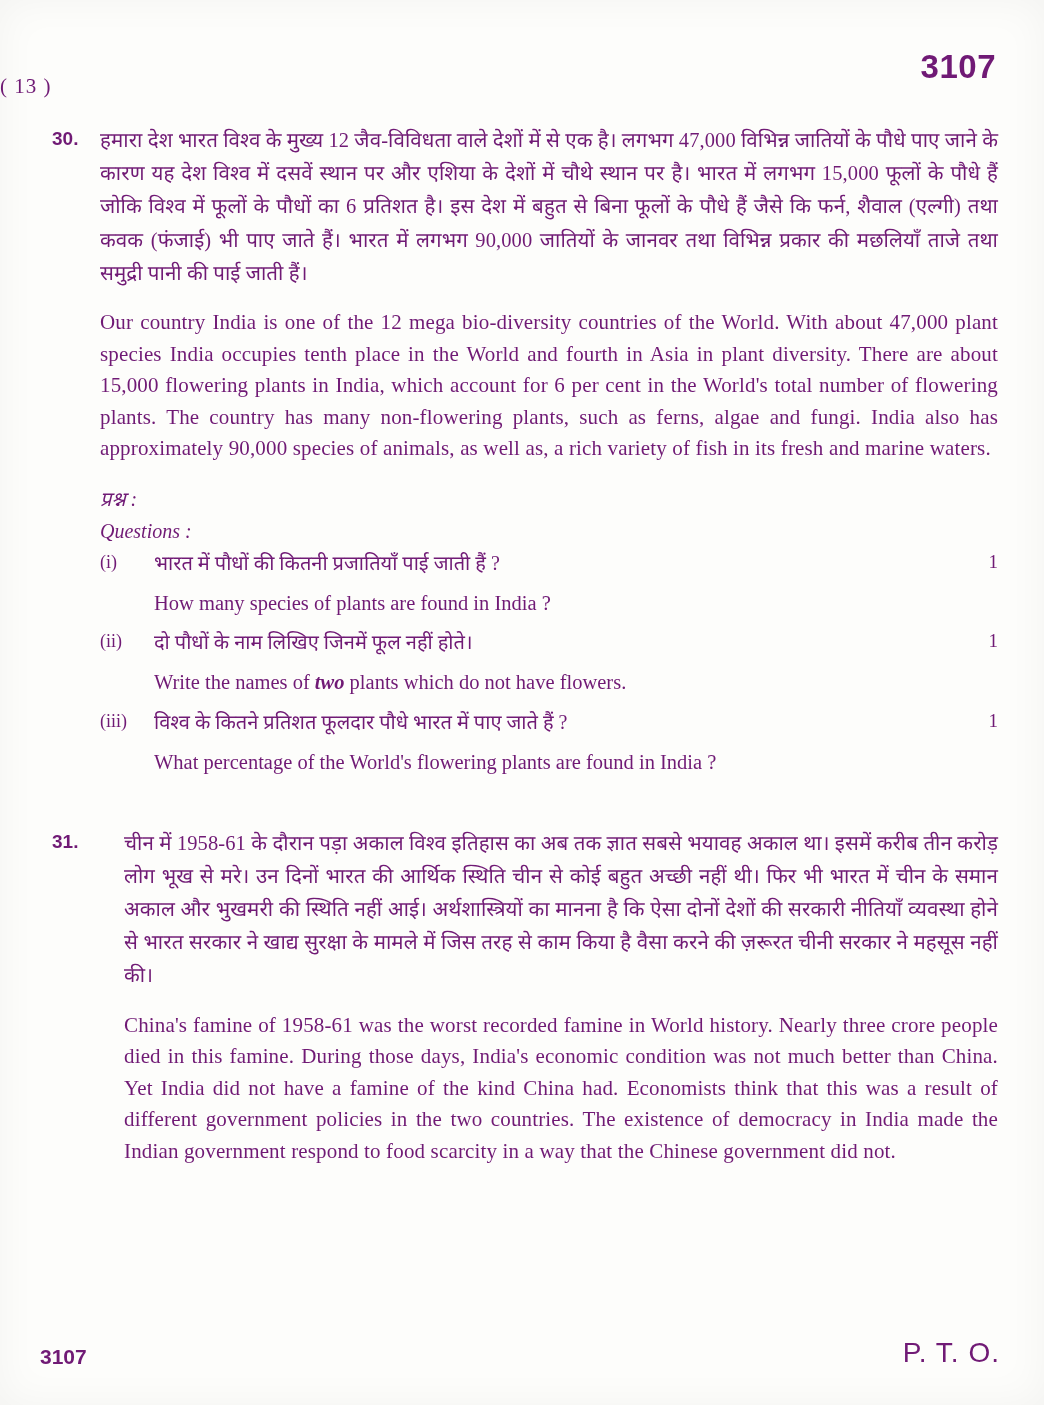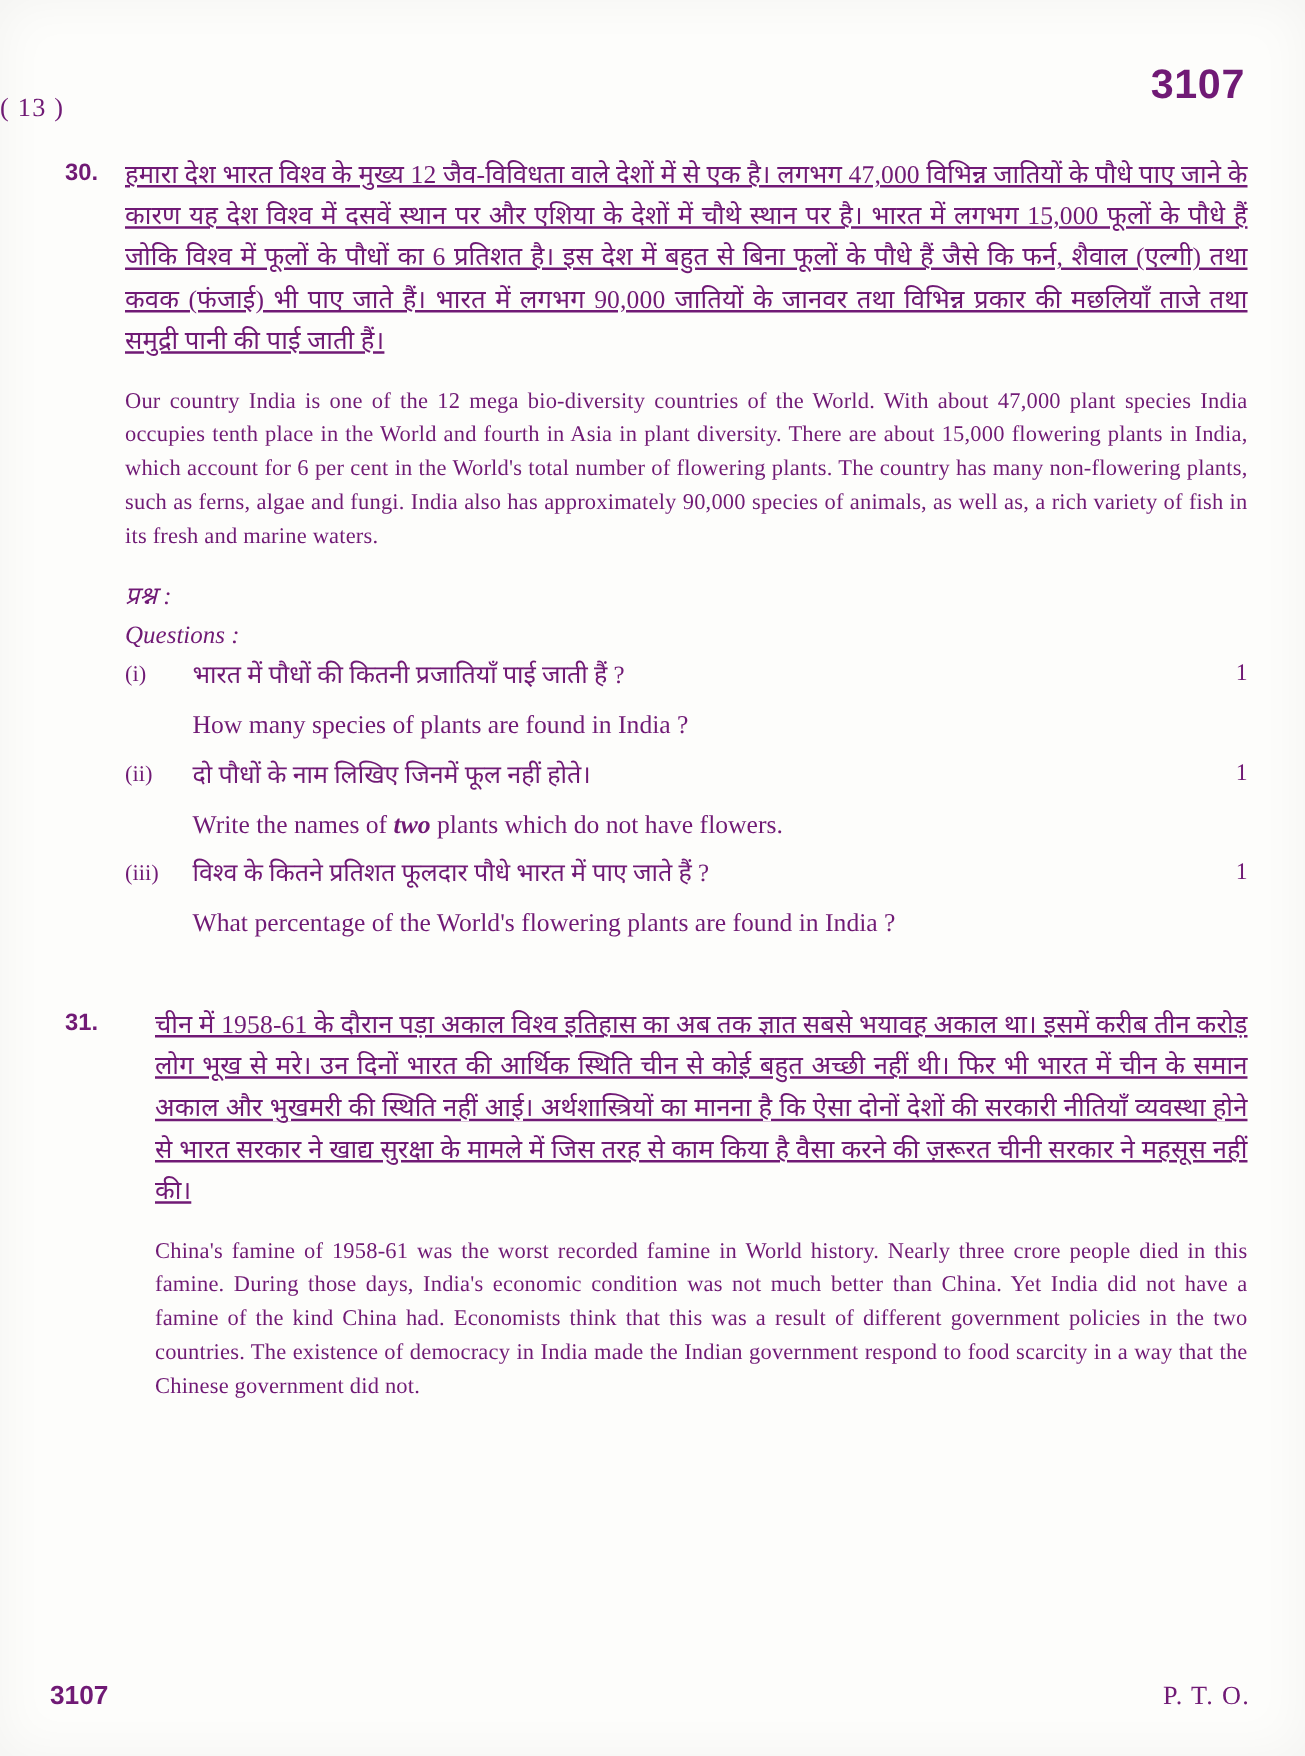--- a/index.html
+++ b/index.html
@@ -64,24 +64,23 @@
   }
   .qbody {
     flex: 1 1 auto;
   }
   .hindi {
     font-size: 20.5px;
     line-height: 1.62;
     text-align: justify;
     text-align-last: left;
     letter-spacing: 0.1px;
-    text-decoration: underline;
   }
   .english {
-    font-size: 18px;
+    font-size: 21px;
     line-height: 1.5;
     text-align: justify;
     text-align-last: left;
     margin-top: 17px;
     letter-spacing: 0.15px;
   }
   .label-hindi {
     font-size: 20px;
     font-style: italic;
     margin-top: 20px;
@@ -133,22 +132,22 @@
     left: 40px;
     bottom: 36px;
     font-family: "Liberation Sans", sans-serif;
     font-weight: bold;
     font-size: 21px;
   }
   .footer-right {
     position: absolute;
     right: 44px;
     bottom: 36px;
-    font-family: Liberation Serif, serif;
-    font-size: 21px;
+    font-family: Liberation Sans, sans-serif;
+    font-size: 28px;
     letter-spacing: 1px;
   }
   .bold-italic { font-weight: bold; font-style: italic; }
 </style>
 </head>
 <body>
 
 <div class="page">
 
   <div class="paper-code-top">3107</div>

